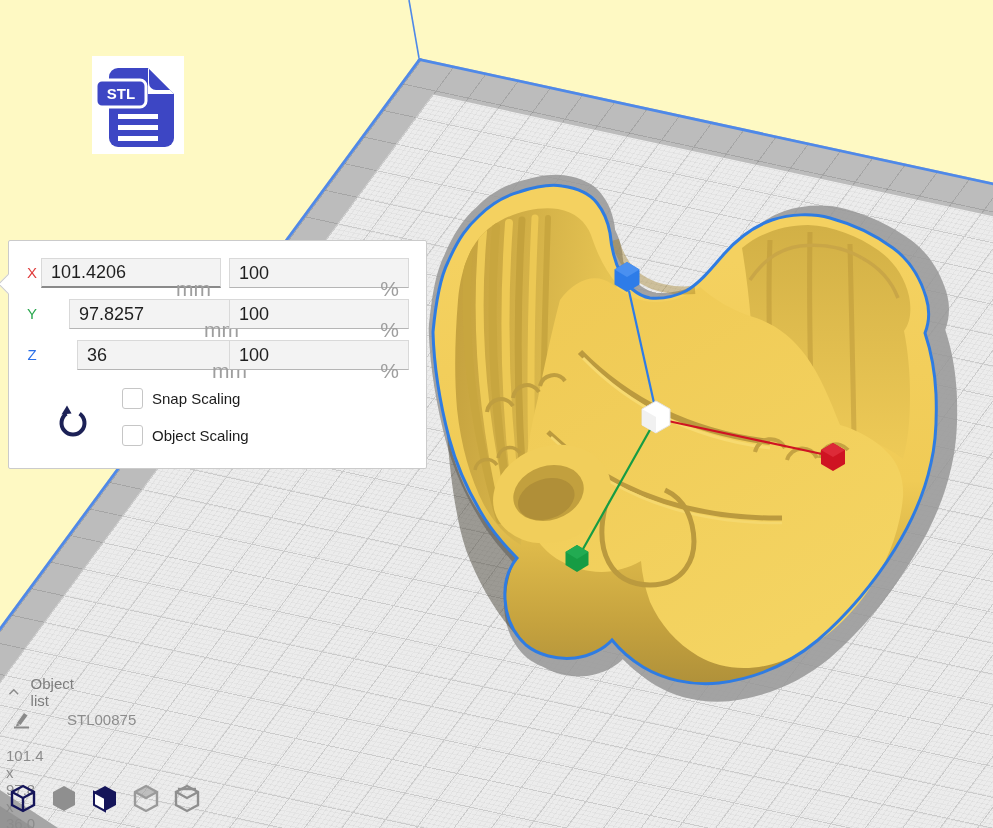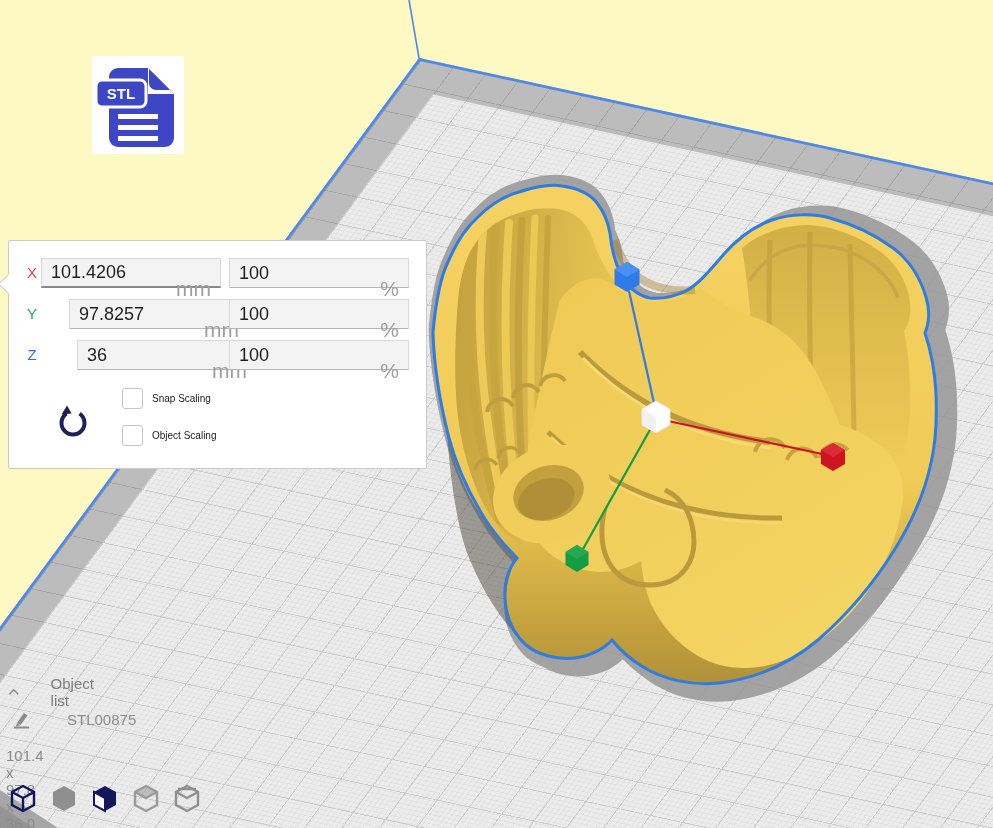--- a/index.html
+++ b/index.html
@@ -37,26 +37,26 @@
   .axis-x{color:var(--axis-x);} .axis-y{color:var(--axis-y);} .axis-z{color:var(--axis-z);}
   .field{position:absolute;width:180px;height:30px;}
   .field input{width:100%;height:100%;box-sizing:border-box;background:#f3f3f3;
     border:1px solid #d9d9d9;border-bottom:1px solid #b5b5b5;border-radius:0;
     font-family:"Liberation Sans",sans-serif;font-size:18px;color:#1f1f1f;padding:0 36px 0 9px;outline:none;}
   .field.focused input{border-bottom:2px solid #8a8a8a;}
   .field .unit{position:absolute;right:10px;top:16px;line-height:30px;font-size:21px;color:#9e9e9e;pointer-events:none;text-align:center;}
   .chk-row{position:absolute;left:113px;display:flex;align-items:center;gap:9px;}
   .chk-row input[type=checkbox]{appearance:none;-webkit-appearance:none;width:21px;height:21px;margin:0;
     background:#fff;border:1.5px solid #c6c6c6;border-radius:3px;cursor:pointer;}
-  .chk-row label{font-size:10px;color:#1c1c1c;}
+  .chk-row label{font-size:15px;color:#1c1c1c;}
   .reset-btn{position:absolute;left:46px;top:163px;width:36px;height:36px;background:none;border:none;padding:0;cursor:pointer;}
 
   
   .objlist{position:absolute;left:0;top:0;z-index:3;color:#7d7d7d;font-size:15px;}
-  .objlist-header{position:absolute;left:8px;top:675px;display:flex;align-items:center;gap:31px;cursor:pointer;}
+  .objlist-header{position:absolute;left:8px;top:675px;display:flex;align-items:center;gap:11px;cursor:pointer;}
   .objlist-item{position:absolute;left:12px;top:709px;display:flex;align-items:center;gap:35px;color:#8c8c8c;cursor:pointer;}
   .objlist-dims{position:absolute;left:6px;top:747px;color:#8c8c8c;}
   .meshtype-row{position:absolute;left:9px;top:783px;display:flex;gap:13px;}
   .meshtype-row .mbtn{width:28px;height:30px;background:none;border:none;padding:0;cursor:pointer;}
 </style>
 </head>
 <body>
 
 <div id="screen">
 

